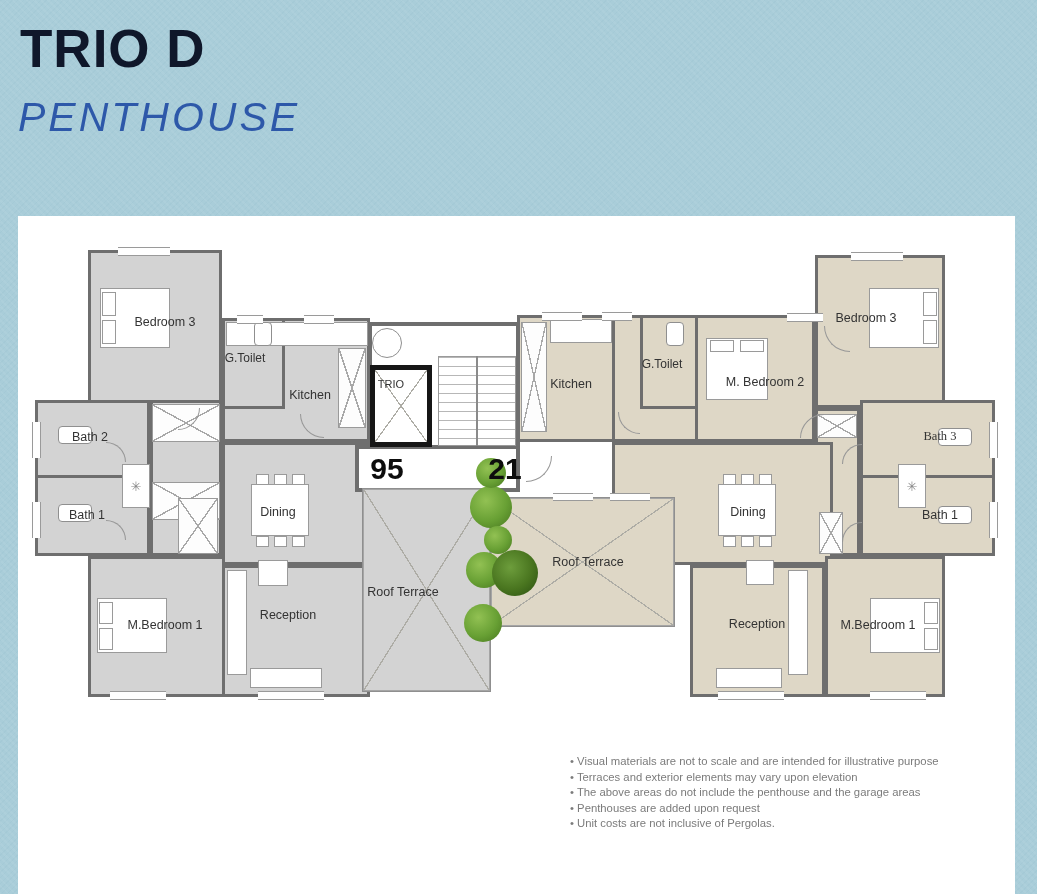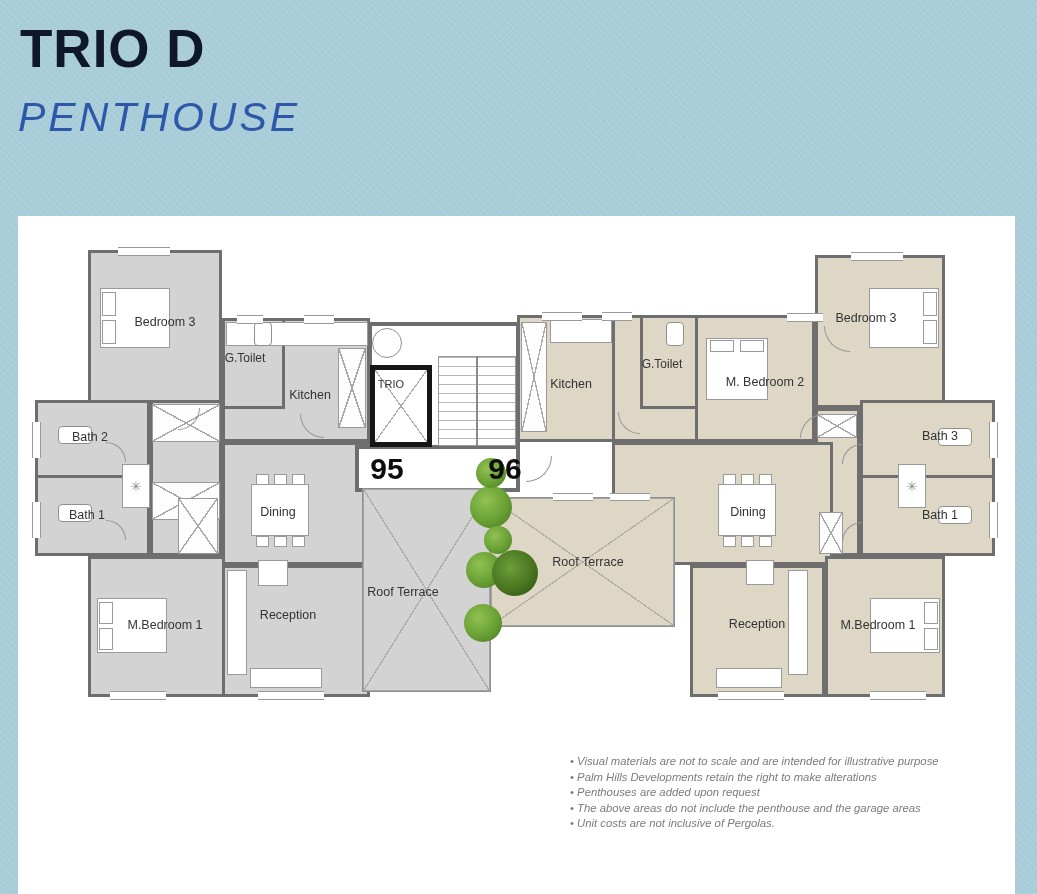--- a/index.html
+++ b/index.html
@@ -49,21 +49,21 @@
   .lift{position:absolute;box-sizing:border-box;border:5px solid #161616;background:#fff;z-index:10;}
   .stairs{position:absolute;box-sizing:border-box;border:1px solid #9a9a9a;z-index:8;
     background-image:repeating-linear-gradient(to bottom, #b7b7b7 0 1px, #ffffff 1px 9px);}
   .stringer{position:absolute;background:#8a8a8a;z-index:9;}
   .circ{position:absolute;border:1.5px solid #8f8f8f;border-radius:50%;background:#fff;z-index:8;box-sizing:border-box;}
   .star{position:absolute;z-index:13;font-size:13px;color:#8a8a8a;transform:translate(-50%,-50%);}
   
   #disclaimer{left:552px;top:538px;width:450px;z-index:40;}
   #disclaimer h4{margin:0 0 8px 0;font-size:12.5px;font-weight:400;color:#8f8f8f;letter-spacing:5px;}
   #disclaimer ul{margin:0;padding:0;list-style:none;}
-  #disclaimer li{font-size:11.3px;color:#7b7b7b;line-height:15.6px;font-style:italic;}
+  #disclaimer li{font-size:11.3px;color:#7b7b7b;line-height:15.6px;}
   #disclaimer li::before{content:"• ";color:#7b7b7b;}
 </style>
 </head>
 <body>
 
 <div class="abs" id="title">TRIO D</div>
 <div class="abs" id="subtitle">PENTHOUSE</div>
 
 <div class="abs" id="card">
 
@@ -208,35 +208,35 @@
   <div class="lbl" style="left:227px;top:142px;font-size:12px;">G.Toilet</div>
   <div class="lbl" style="left:292px;top:179px;">Kitchen</div>
   <div class="lbl" style="left:72px;top:221px;">Bath 2</div>
   <div class="lbl" style="left:69px;top:299px;">Bath 1</div>
   <div class="lbl" style="left:260px;top:296px;">Dining</div>
   <div class="lbl" style="left:270px;top:399px;">Reception</div>
   <div class="lbl" style="left:147px;top:409px;">M.Bedroom 1</div>
   <div class="lbl" style="left:385px;top:376px;">Roof Terrace</div>
   <div class="lbl" style="left:373px;top:168px;font-size:11px;">TRIO</div>
   <div class="num" style="left:369px;top:253px;">95</div>
-  <div class="num" style="left:487px;top:253px;">96</div>
+  <div class="num" style="left:487px;top:253px;">21</div>
   <div class="lbl" style="left:553px;top:168px;">Kitchen</div>
   <div class="lbl" style="left:644px;top:148px;font-size:12px;">G.Toilet</div>
   <div class="lbl" style="left:747px;top:166px;">M. Bedroom 2</div>
   <div class="lbl" style="left:848px;top:102px;">Bedroom 3</div>
-  <div class="lbl" style="left:922px;top:220px;">Bath 3</div>
+  <div class="lbl" style="left:922px;top:220px;font-family:Liberation Serif, serif;">Bath 3</div>
   <div class="lbl" style="left:922px;top:299px;">Bath 1</div>
   <div class="lbl" style="left:730px;top:296px;">Dining</div>
   <div class="lbl" style="left:570px;top:346px;">Roof Terrace</div>
   <div class="lbl" style="left:739px;top:408px;">Reception</div>
   <div class="lbl" style="left:860px;top:409px;">M.Bedroom 1</div>
 
   <div class="abs" id="disclaimer">
     <ul>
       <li>Visual materials are not to scale and are intended for illustrative purpose</li>
-      <li>Palm Hills Developments retain the right to make alterations</li>
+      <li>Terraces and exterior elements may vary upon elevation</li>
+      <li>The above areas do not include the penthouse and the garage areas</li>
       <li>Penthouses are added upon request</li>
-      <li>The above areas do not include the penthouse and the garage areas</li>
       <li>Unit costs are not inclusive of Pergolas.</li>
     </ul>
   </div>
 
 </div>
 
 </body></html>

